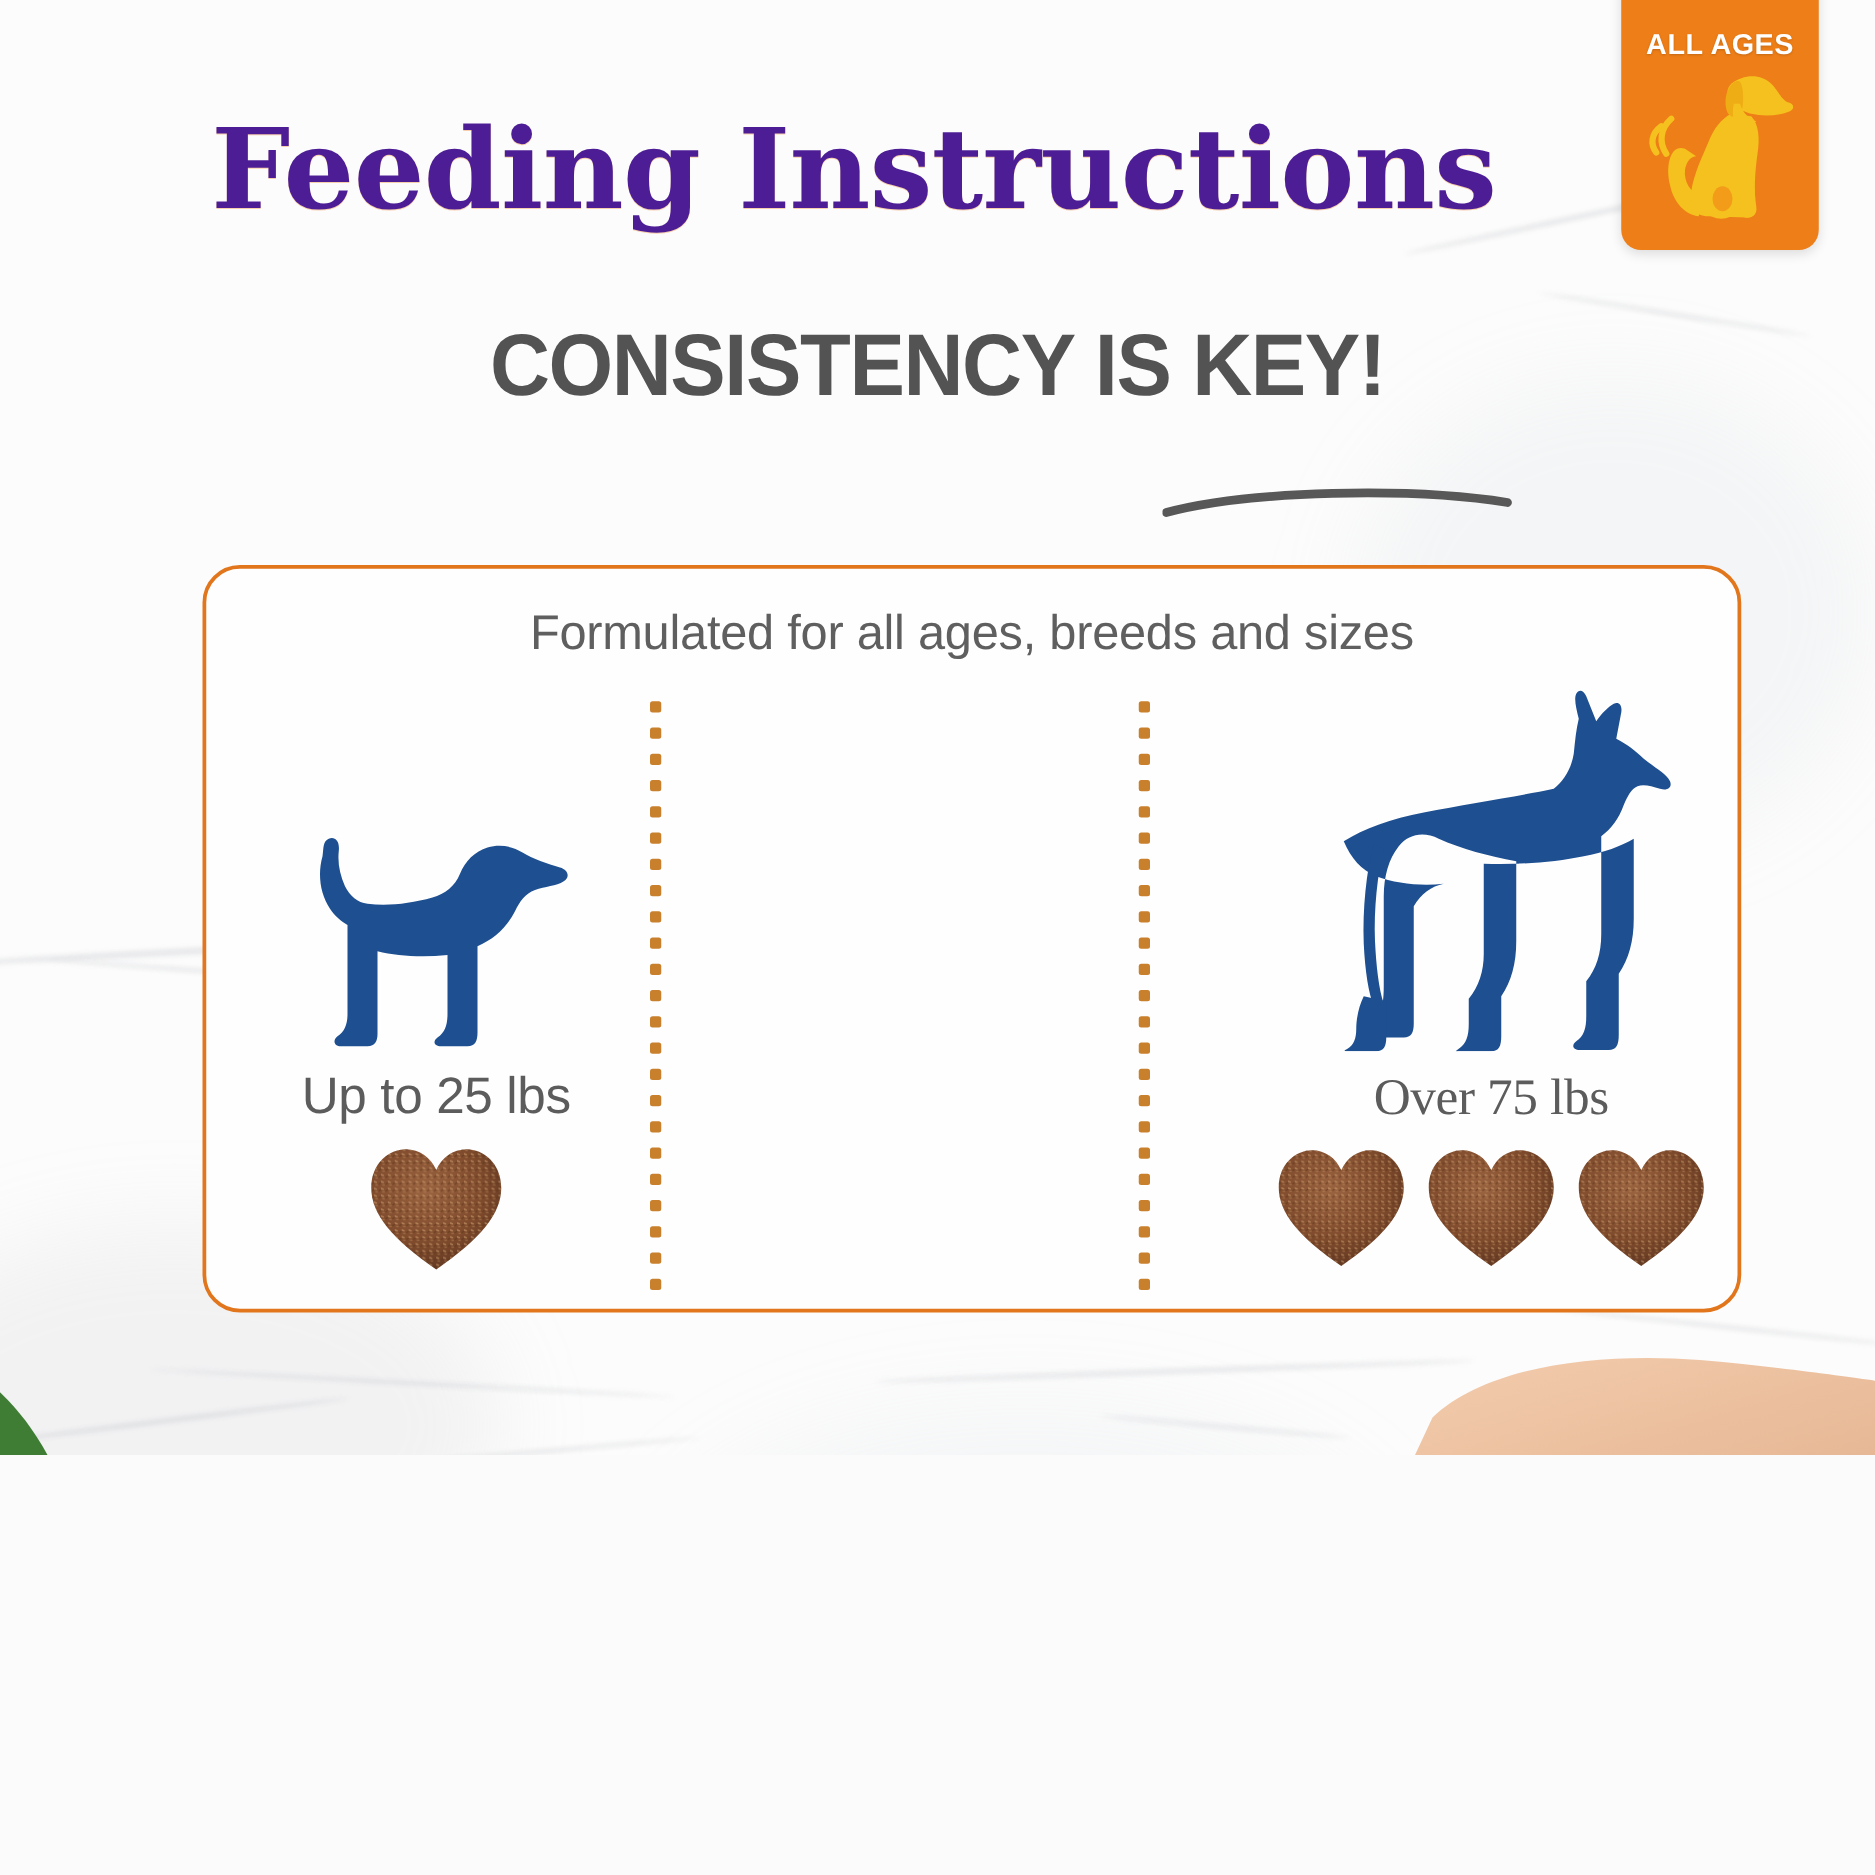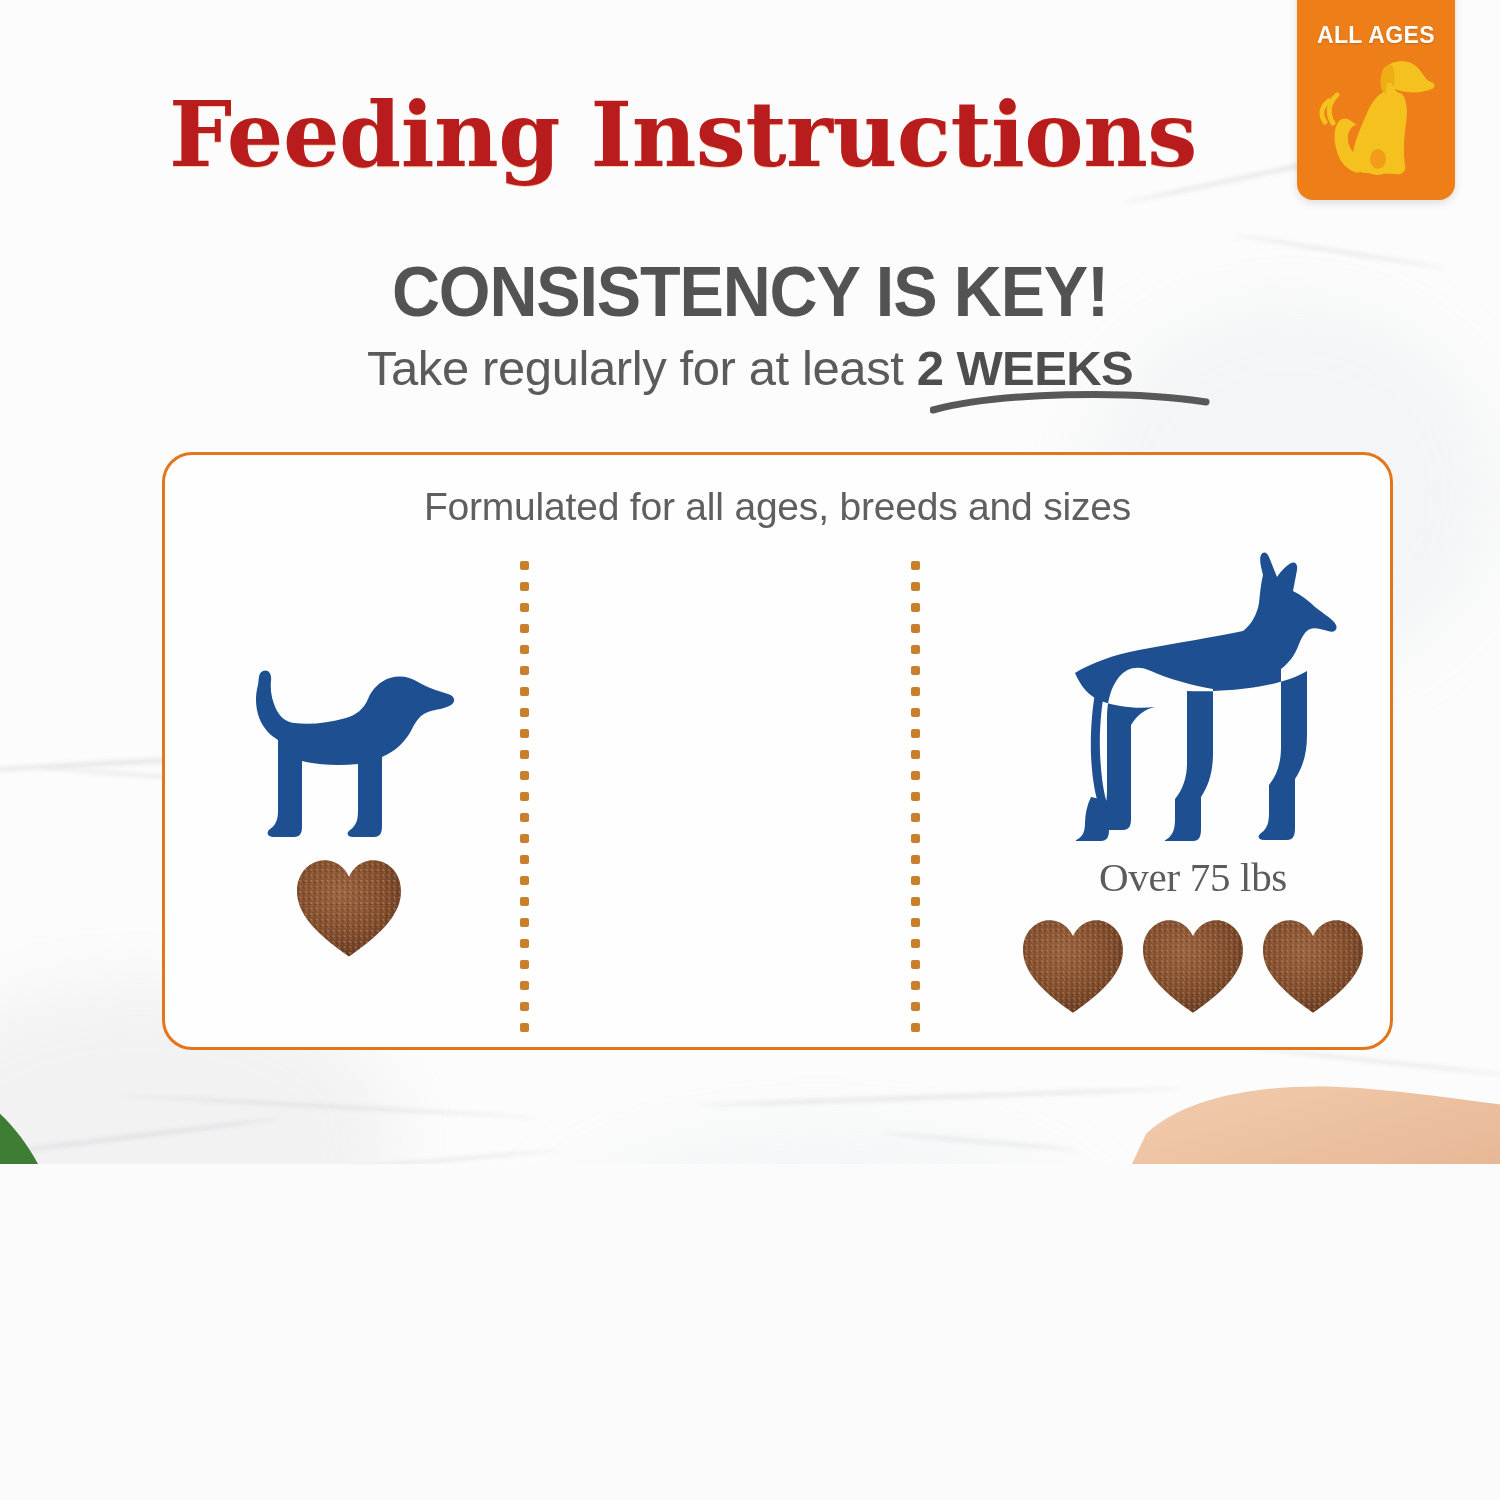--- a/index.html
+++ b/index.html
@@ -26,21 +26,21 @@
   .badge-label{
     color:#fff;font-weight:bold;font-size:23px;letter-spacing:.4px;
     text-shadow:0 1px 2px rgba(0,0,0,.18);white-space:nowrap;
   }
   .badge-dog{margin-top:4px;}
 
   
   .title{
     position:absolute;left:16px;right:150px;top:82px;text-align:center;
     font-family:"DejaVu Serif","Liberation Serif",serif;
-    font-weight:bold;font-size:89px;color:#b91c1c;letter-spacing:-.5px;
+    font-weight:bold;font-size:89px;color:#4c1d95;letter-spacing:-.5px;
     text-shadow:0 1px 0 rgba(240,124,23,.35);
   }
   .headline{
     position:absolute;left:0;right:0;top:252px;text-align:center;
     font-weight:bold;font-size:70px;color:#535353;letter-spacing:-1.2px;
     transform:scaleX(.95);
   }
   .subline-wrap{
     position:absolute;left:0;right:0;top:340px;text-align:center;
     font-size:49px;color:#5b5b5b;letter-spacing:-.4px;white-space:nowrap;
@@ -141,24 +141,20 @@
       <path fill="#eead14" d="M74 12 C 68 14, 64 24, 66 34 C 67 40, 72 42, 76 39 C 80 36, 80 26, 79 18 C 78 13, 77 11, 74 12 Z"></path>
 
       <path fill="#f5c11e" d="M72 30 C 70 40, 72 48, 80 52 L 90 44 C 84 42, 79 37, 77 30 Z"></path>
     </svg>
   </div>
 
   <div class="title">Feeding Instructions</div>
 
   <div class="headline">CONSISTENCY IS KEY!</div>
 
-  <div class="subline-wrap">
-    <span>Take regularly for at least</span>
-    <span class="sub-strong">2 WEEKS</span>
-  </div>
 
   <svg class="underline-arc" width="280" height="28" viewBox="0 0 280 28">
     <path d="M3 24 C 70 6, 200 4, 276 16" stroke="#585858" stroke-width="7" fill="none" stroke-linecap="round"></path>
   </svg>
 
   <div class="panel">
 
     <div class="panel-caption">Formulated for all ages, breeds and sizes</div>
 
     <div class="divider" style="left:355px;">
@@ -222,20 +218,21 @@
             C 106 168, 107 172, 113 172 L 134 172 C 140 172, 142 168, 142 161
             L 142 92 C 156 86, 166 76, 172 64
             C 176 56, 180 50, 188 47 C 196 44, 205 44, 211 40
             C 216 37, 215 31, 208 29 C 198 26, 186 22, 178 17
             C 170 12, 160 10, 150 13 C 140 16, 132 24, 128 34
             C 124 44, 116 50, 106 53 C 88 58, 70 60, 54 58
             C 46 57, 40 52, 36 44 C 32 35, 30 26, 31 16
             C 32 8, 28 4, 23 6 C 18 8, 19 14, 18 20 Z"></path>
         </svg>
       </div>
+      <div class="size-label">Up to 25 lbs</div>
       <div class="treat-row">
         <svg width="112" height="104" viewBox="0 0 100 94">
           <defs>
             <radialGradient id="tg1" cx="42%" cy="34%" r="72%">
               <stop offset="0%" stop-color="#9a6340"></stop>
                 <stop offset="62%" stop-color="#7e4a2c"></stop>
               <stop offset="100%" stop-color="#5d3520"></stop>
             </radialGradient>
             <pattern id="tp1" width="5" height="5" patternUnits="userSpaceOnUse">
               <rect width="5" height="5" fill="none"></rect>

